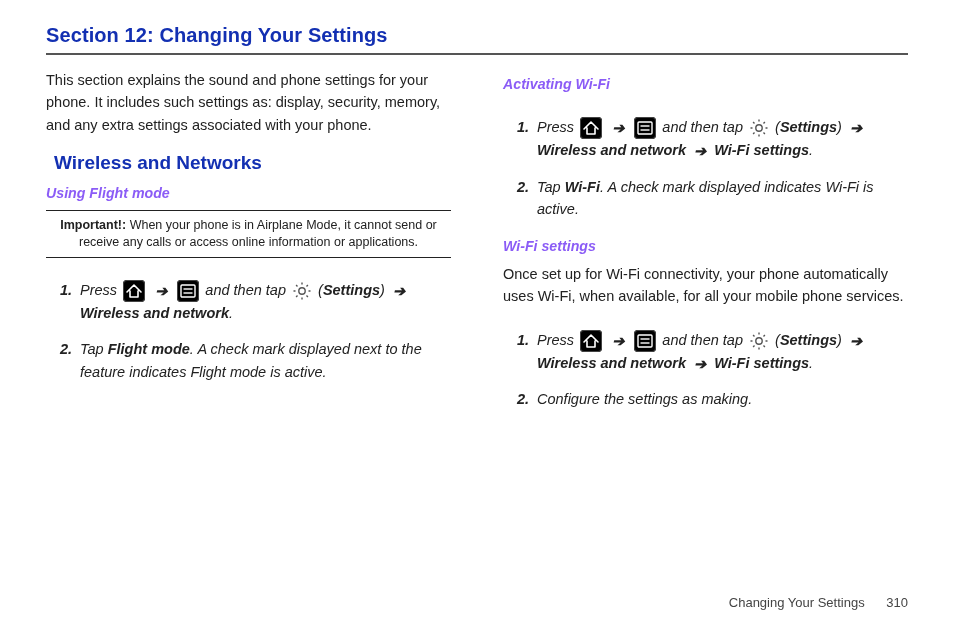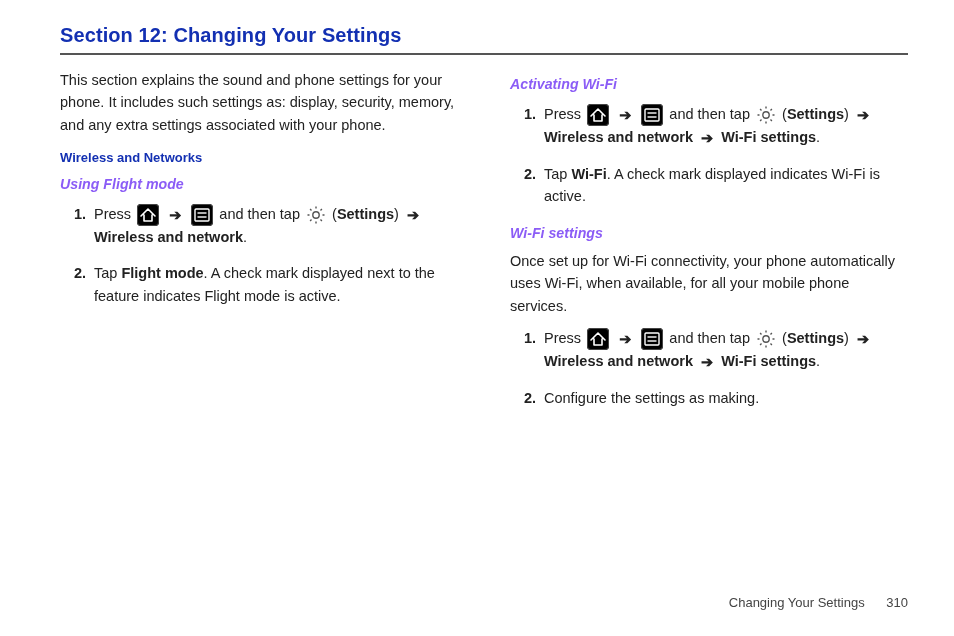--- a/index.html
+++ b/index.html
@@ -6,21 +6,21 @@
     margin: 0;
     padding: 0;
     font-family: Arial, Helvetica, sans-serif;
     background: #fff;
     color: #222;
     width: 954px;
     height: 636px;
     box-sizing: border-box;
   }
   .page {
-    padding: 20px 46px 10px 60px;
+    padding: 20px 46px 10px 46px;
     box-sizing: border-box;
   }
   .title {
     color: #1330b2;
     font-weight: 900;
     font-size: 20px;
     margin: 4px 0 6px 0;
     letter-spacing: 0.1px;
   }
   .hr {
@@ -35,44 +35,45 @@
   }
   .col {
     flex: 1;
     font-size: 14.5px;
     line-height: 1.55;
   }
   .intro { margin: 0 0 12px 0; }
   .h2 {
     color: #1330b2;
     font-weight: 900;
-    font-size: 13px;
-    margin: 6px 0 4px 0;
+    font-size: 19px;
+    margin: 6px 0 4px 8px;
   }
   .h3 {
     color: #8b5cf6;
     font-weight: 700;
     font-style: italic;
     font-size: 14.2px;
     margin: 4px 0 6px 0;
   }
   .para { margin: 0 0 10px 0; }
   .note {
     border-top: 1.5px solid #222;
     border-bottom: 1.5px solid #222;
     padding: 6px 6px;
     margin: 6px 0 14px 0;
     font-size: 12.5px;
     text-align: center;
     line-height: 1.35;
   }
   .note b { font-weight: 700; }
   ol.steps {
-    margin: 8px 0 8px 0;
+    margin: 21px 0 8px 0;
     padding-left: 30px;
+    font-style: italic;
   }
   ol.steps > li {
     margin: 0 0 14px 0;
     padding-left: 4px;
   }
   ol.steps > li::marker {
     font-weight: 700;
   }
   .b { font-weight: 700; }
   .arrow { display: inline-block; margin: 0 4px; font-weight: 700; transform: translateY(1px); }
@@ -113,20 +114,24 @@
 
   <div class="cols">
 
     <div class="col">
       <p class="intro">This section explains the sound and phone settings for your phone. It includes such settings as: display, security, memory, and any extra settings associated with your phone.</p>
 
       <div class="h2">Wireless and Networks</div>
 
       <div class="h3">Using Flight mode</div>
 
+      <div class="note">
+        <b>Important!:</b>
+        <span>When your phone is in Airplane Mode, it cannot send or receive any calls or access online information or applications.</span>
+      </div>
 
       <ol class="steps">
         <li>
           <span>Press </span>
           <span class="icon-key">
             <svg width="22" height="22" viewBox="0 0 22 22">
                 <path d="M4 12 L11 5 L18 12 M7 11 V17 H15 V11" fill="none" stroke="#fff" stroke-width="1.6" stroke-linejoin="round" stroke-linecap="round"></path>
               </svg>
           </span>
           <span class="arrow">➔</span>

